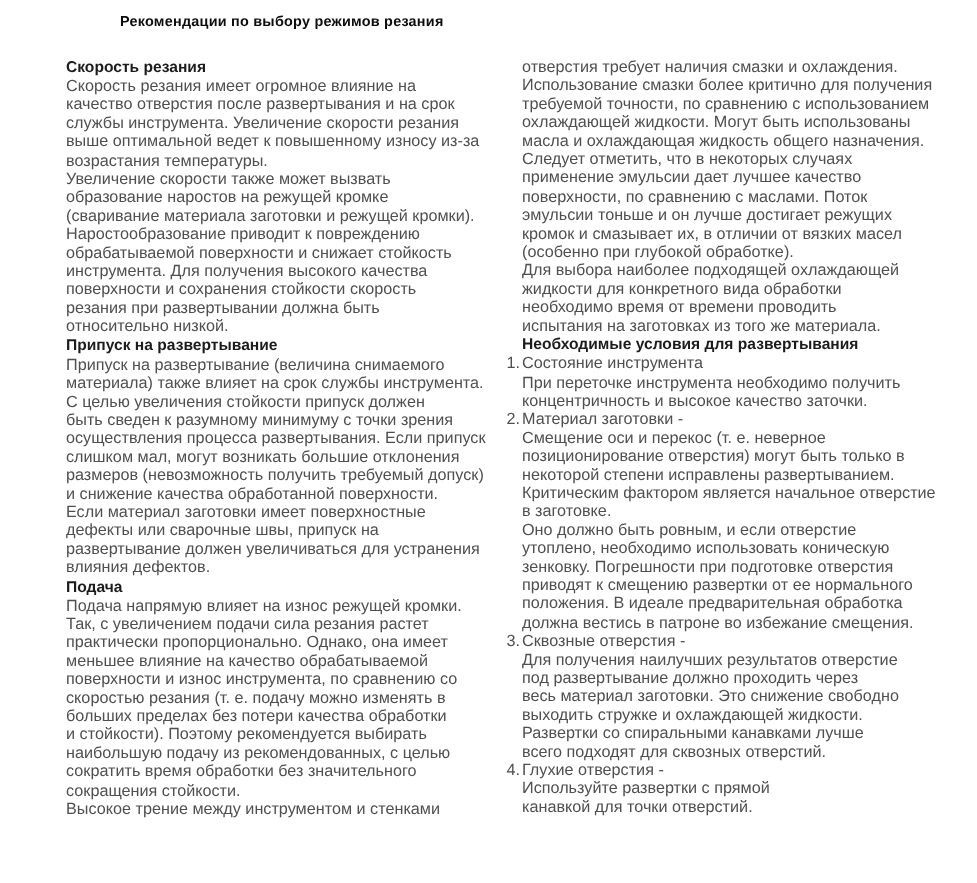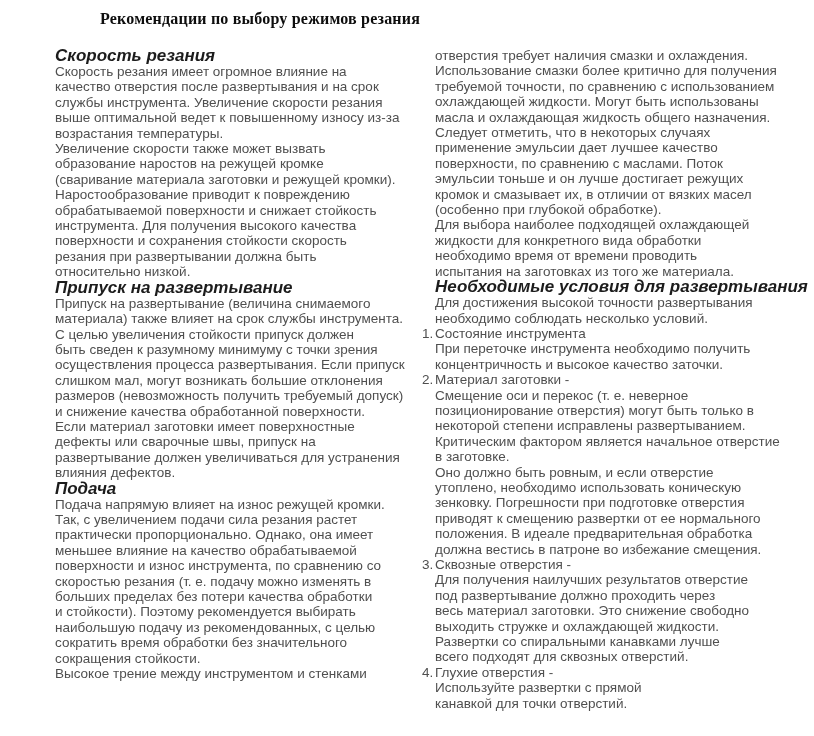--- a/index.html
+++ b/index.html
@@ -12,50 +12,48 @@
     width: 814px;
     height: 736px;
     background: #ffffff;
     overflow: hidden;
     font-family: "Liberation Sans", "DejaVu Sans", sans-serif;
     color: #4f4f4f;
   }
   .doc-title {
     margin: 0;
     padding: 9px 0 0 100px;
-    font-size: 16px;
+    font-size: 12px;
     line-height: 19px;
     font-weight: bold;
     color: #0d0d0d;
     letter-spacing: 0.2px;
-    font-family: Liberation Serif, serif;
   }
   .columns {
     display: flex;
     margin: 20px 0 0 55px;
     align-items: flex-start;
   }
   .col {
     font-size: 13.5px;
     line-height: 15.4px;
   }
   .col-left {
     width: 368px;
     margin-right: 12px;
   }
   .col-right {
     width: 379px;
   }
   .col h2 {
     margin: 10px 0 0 0;
-    font-size: 17px;
+    font-size: 13px;
     line-height: 16px;
     font-weight: bold;
     color: #1c1c1c;
-    font-style: italic;
   }
   .col-right h2 {
     margin-top: 14px;
   }
   .col h2:first-child {
     margin-top: 0;
   }
   .col p {
     margin: 0;
     white-space: pre-line;
@@ -158,22 +156,20 @@
 эмульсии тоньше и он лучше достигает режущих
 кромок и смазывает их, в отличии от вязких масел
 (особенно при глубокой обработке).
 Для выбора наиболее подходящей охлаждающей
 жидкости для конкретного вида обработки
 необходимо время от времени проводить
 испытания на заготовках из того же материала.</p>
 
       <section>
         <h2>Необходимые условия для развертывания</h2>
-        <p>Для достижения высокой точности развертывания
-необходимо соблюдать несколько условий.</p>
 
         <div class="cond-list">
 
           <div class="cond-item">
             <span class="cond-num">1.</span>
             <div class="cond-text">Состояние инструмента
 При переточке инструмента необходимо получить
 концентричность и высокое качество заточки.</div>
           </div>
 

